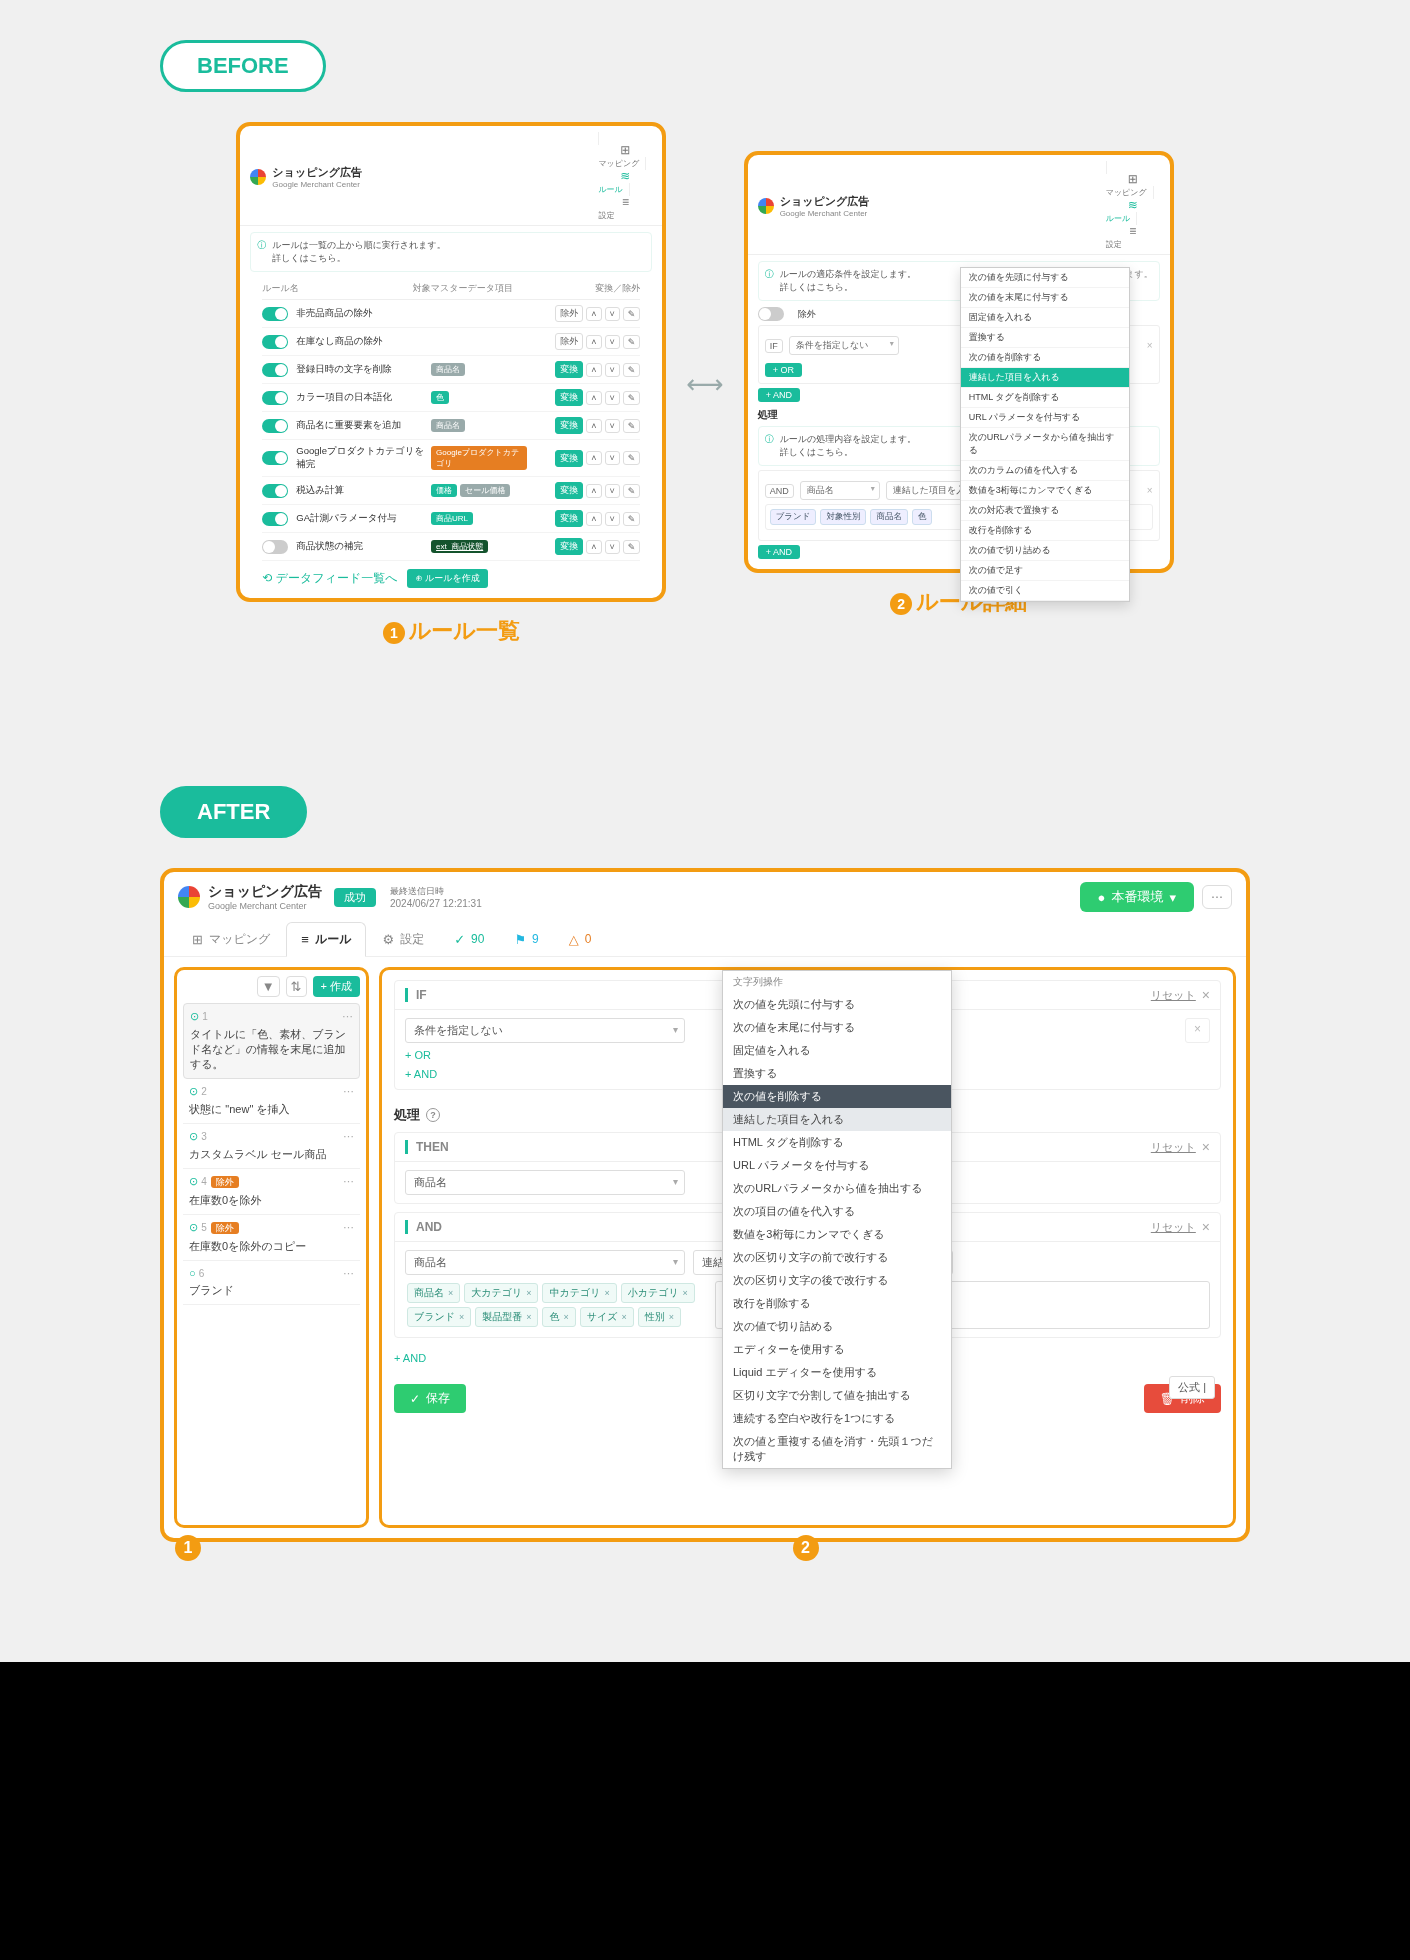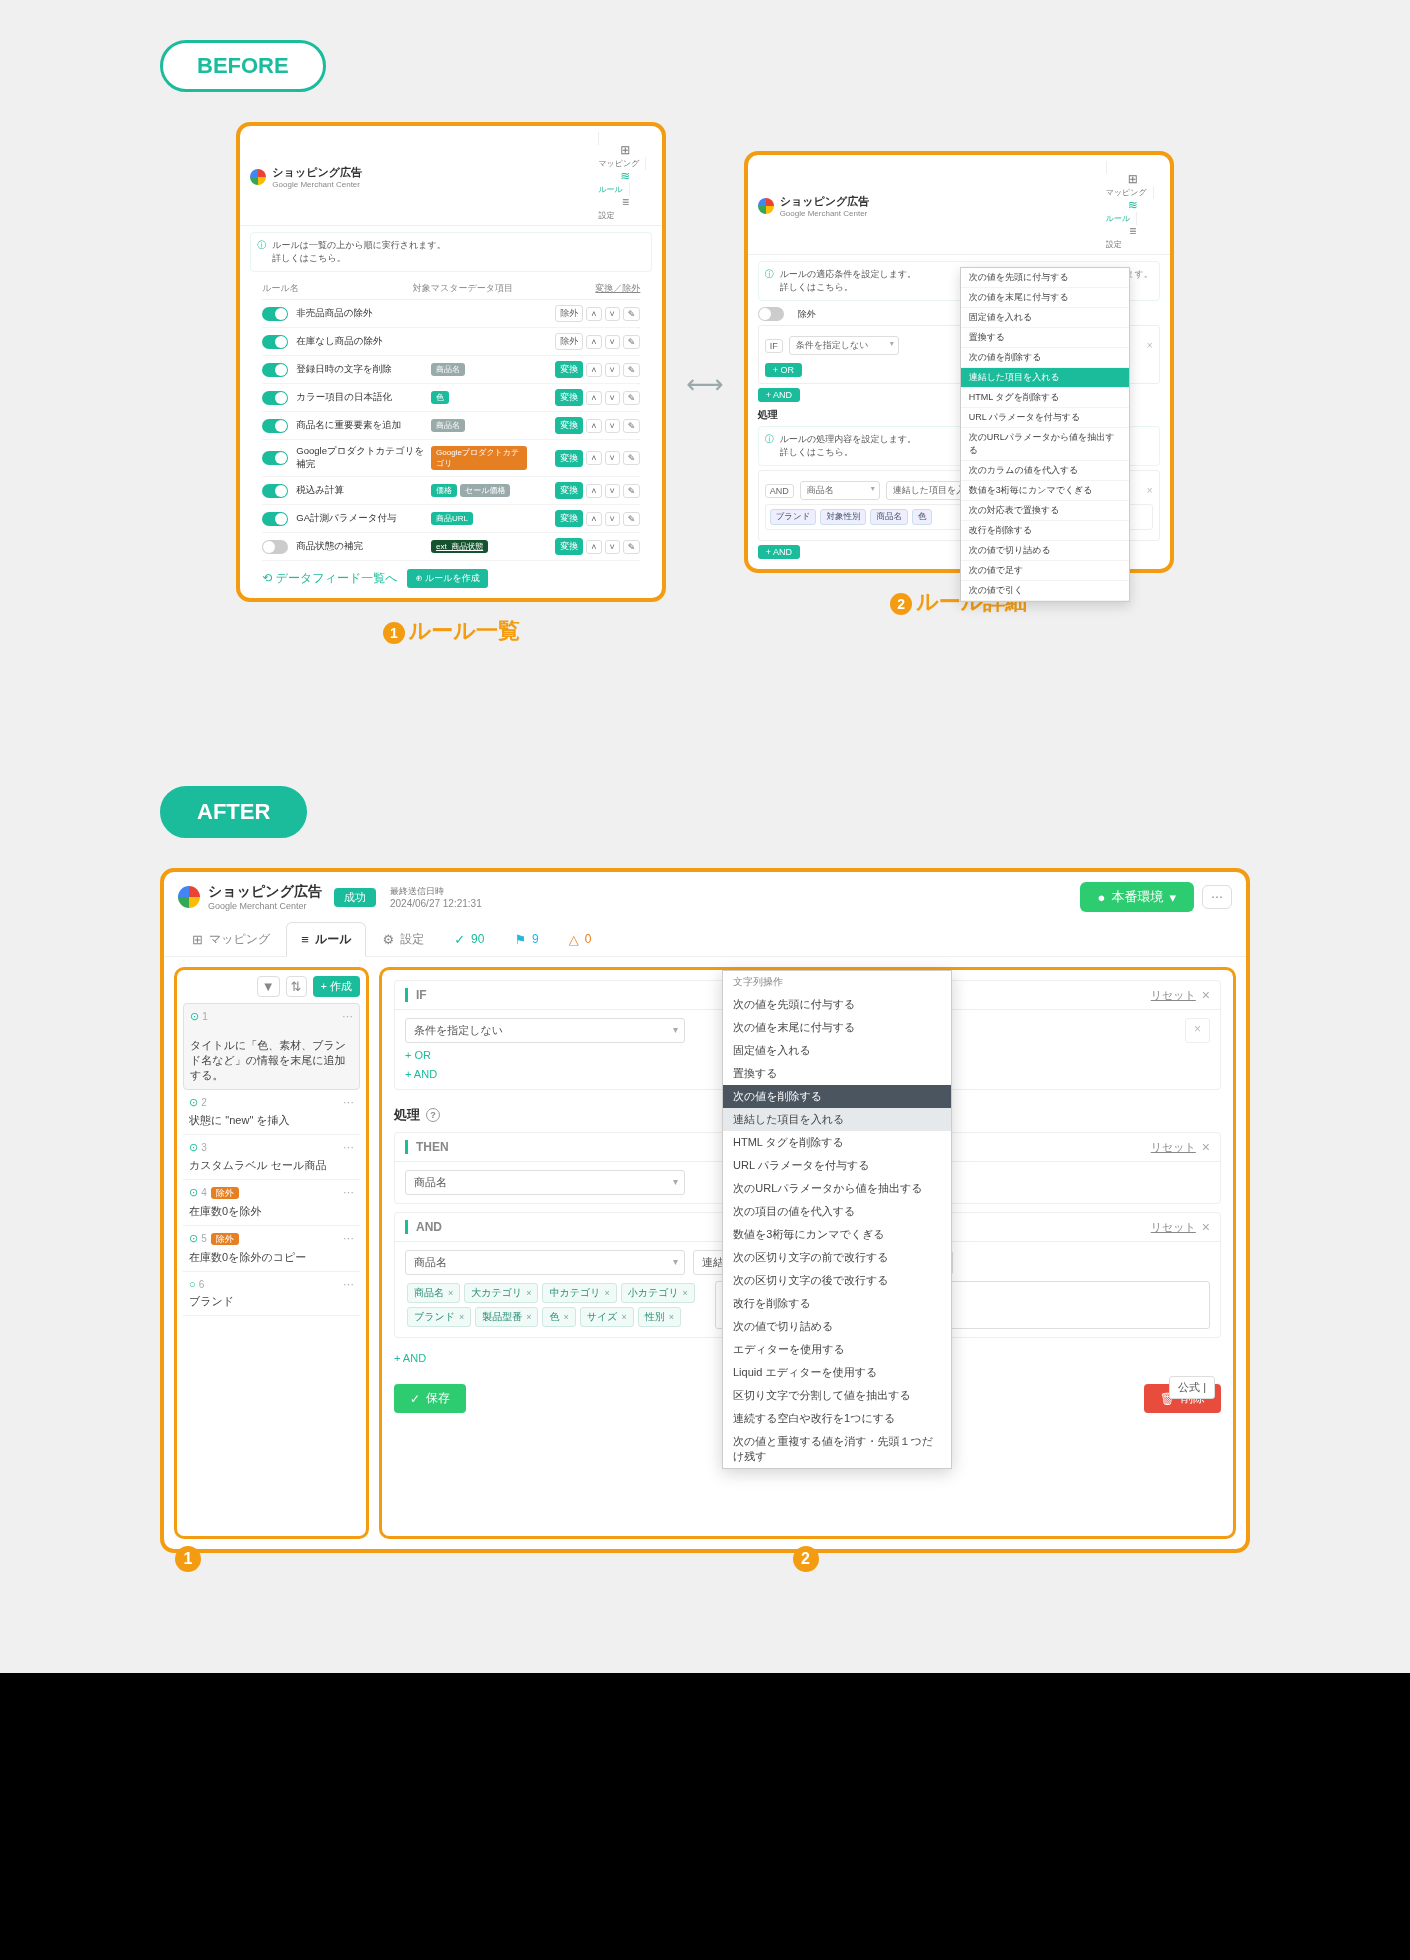--- a/index.html
+++ b/index.html
@@ -27,21 +27,21 @@
   .mh .mtab.active { color:#1abc9c;}
 
   .infobar { display:flex; gap:6px; align-items:flex-start; margin:6px 10px; padding:6px; border:1px solid #e6f6f2; border-radius:4px; font-size:9px; color:#555;}
   .infobar .i-ic { color:#1abc9c; }
 
   
   .brule { padding:0 22px 10px;}
   .brule .hdr { display:flex; font-size:9px; color:#888; padding:4px 0; border-bottom:1px solid #eee;}
   .brule .hdr span:nth-child(1){flex:1.4;}
   .brule .hdr span:nth-child(2){flex:1;}
-  .brule .hdr span:nth-child(3){width:120px; text-align:right;text-decoration:underline;}
+  .brule .hdr span:nth-child(3){width:120px; text-align:right;}
   .brow { display:flex; align-items:center; padding:5px 0; border-bottom:1px solid #f3f3f3;}
   .tog { width:26px; height:14px; border-radius:8px; background:#1abc9c; position:relative; margin-right:8px;}
   .tog.off { background:#ccc;}
   .tog::after { content:""; position:absolute; width:12px; height:12px; background:#fff; border-radius:50%; top:1px; right:1px;}
   .tog.off::after{ left:1px; right:auto;}
   .rname { flex:1.4; font-size:9.5px; color:#333;}
   .rcol-tags { flex:1; display:flex; gap:3px; flex-wrap:wrap;}
   .tag { display:inline-block; padding:1px 5px; border-radius:3px; font-size:8px; color:#fff; background:#1abc9c;}
   .tag.gray { background:#9aa;}
   .tag.dark { background:#14532d;text-decoration:underline;}
@@ -413,21 +413,21 @@
   <div class="acontent">
     <div class="side">
       <div class="tools">
         <span class="ic">▼</span>
         <span class="ic">⇅</span>
         <span class="create">+ 作成</span>
       </div>
       <div id="a-side-items">
             <div class="sitem active">
               <div><span class="dot">⊙</span><span class="num">1</span><span class="dots">⋯</span></div>
-              <div style="margin-top:15px;">タイトルに「色、素材、ブランド名など」の情報を末尾に追加する。</div>
+              <div style="margin-top:4px;">タイトルに「色、素材、ブランド名など」の情報を末尾に追加する。</div>
             </div>
             <div class="sitem">
               <div><span class="dot">⊙</span><span class="num">2</span><span class="dots">⋯</span></div>
               <div style="margin-top:4px;">状態に "new" を挿入</div>
             </div>
             <div class="sitem">
               <div><span class="dot">⊙</span><span class="num">3</span><span class="dots">⋯</span></div>
               <div style="margin-top:4px;">カスタムラベル セール商品</div>
             </div>
             <div class="sitem">

